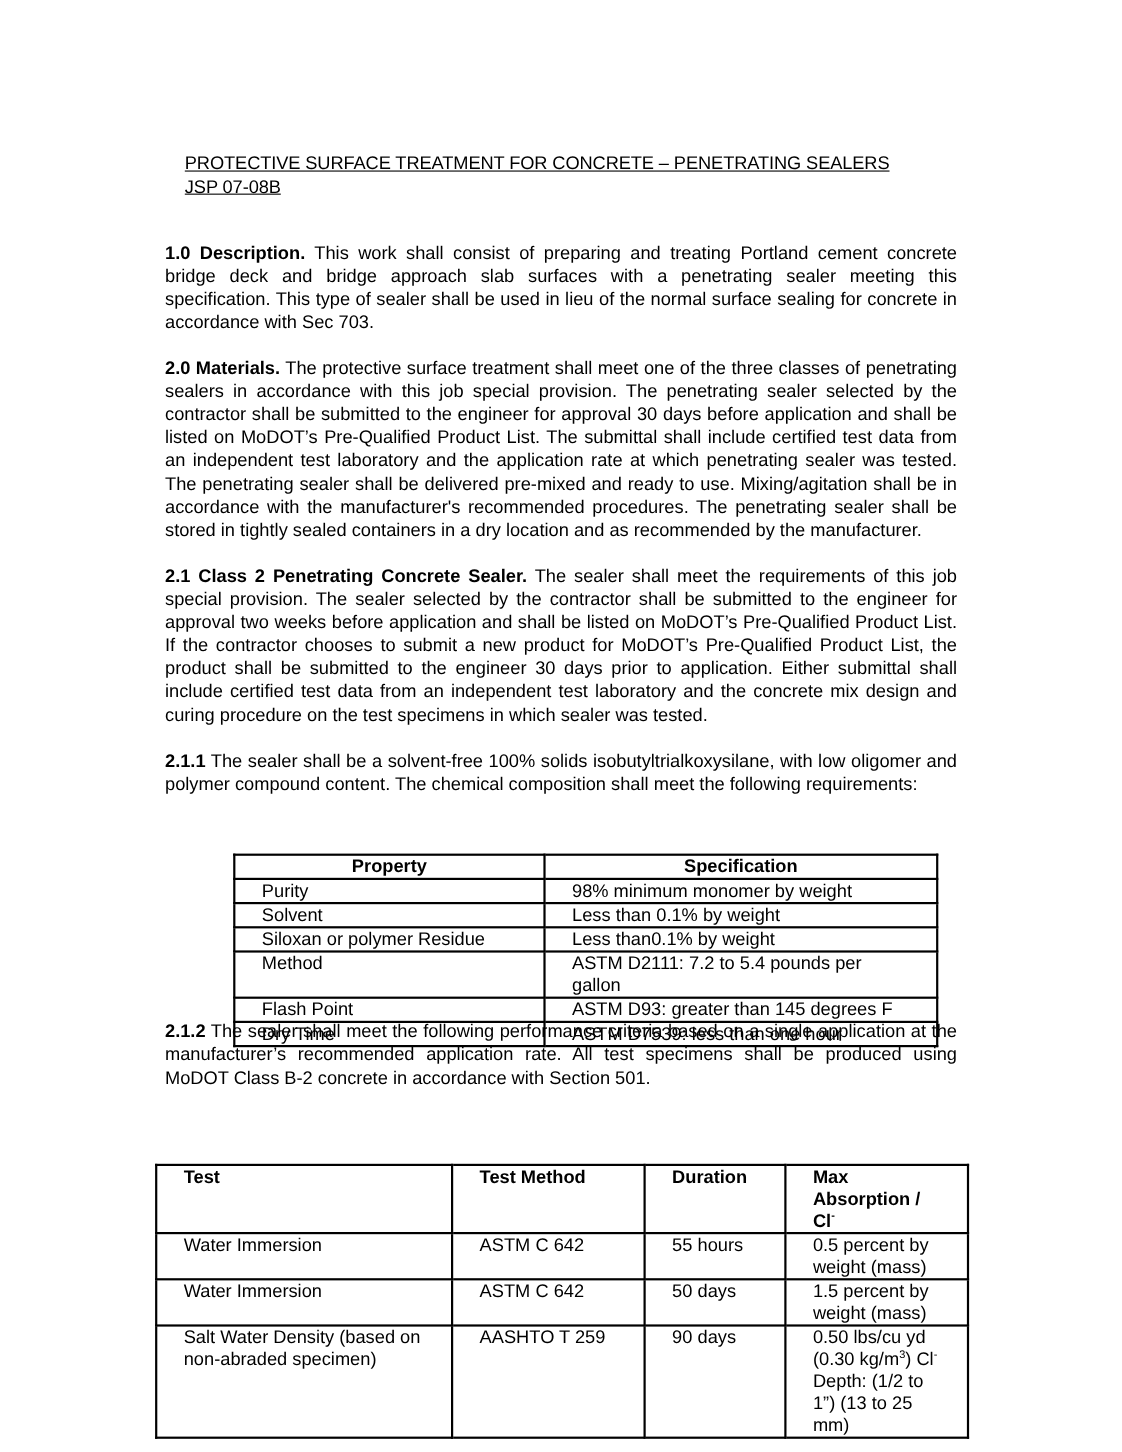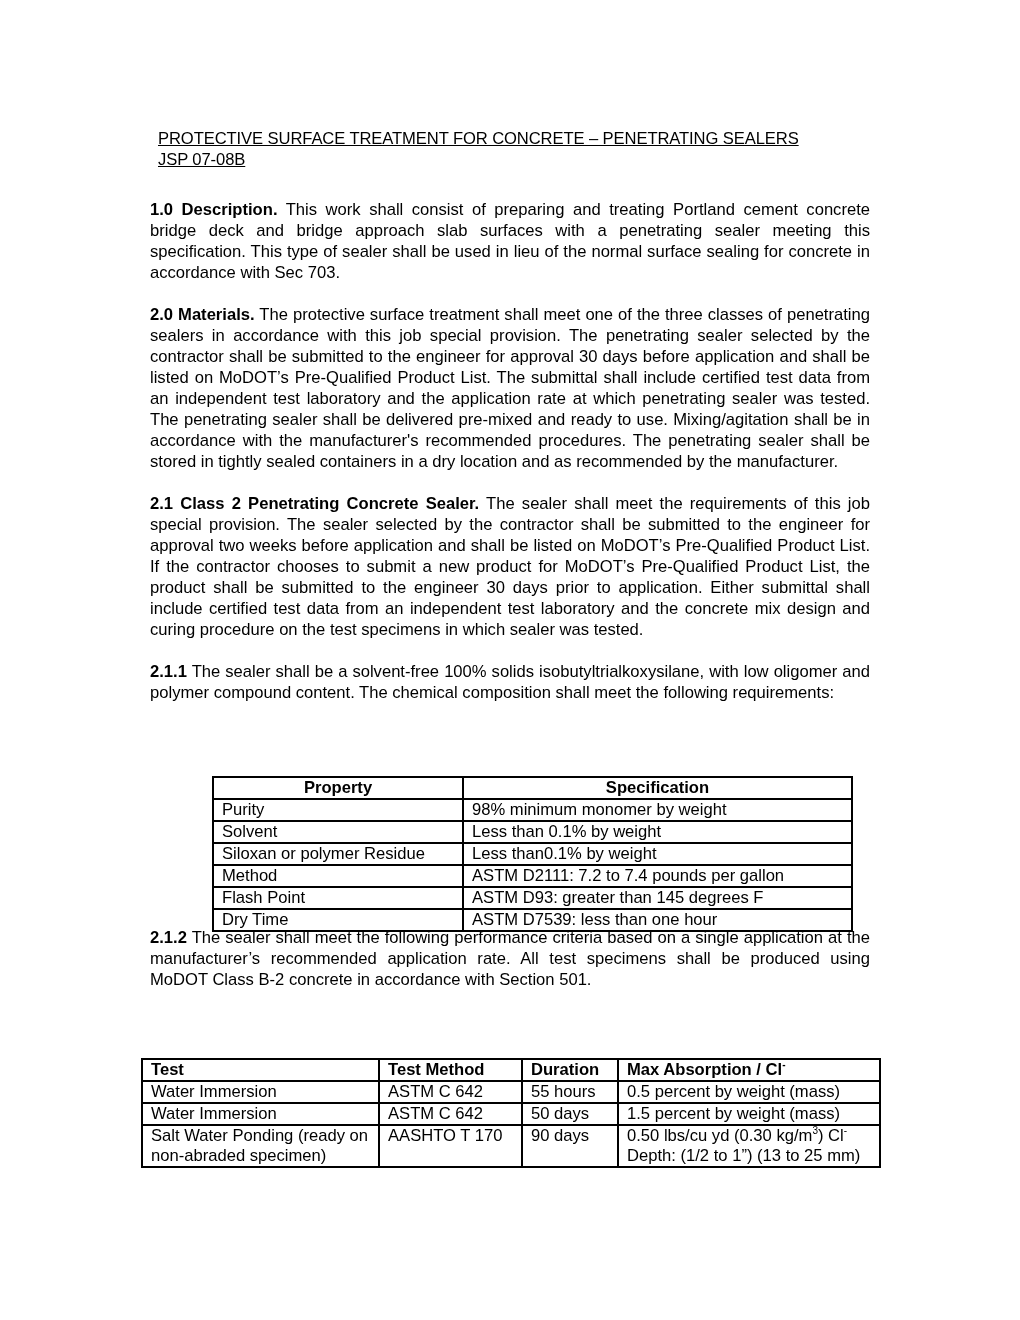--- a/index.html
+++ b/index.html
@@ -1,23 +1,23 @@
 <!DOCTYPE html>
 <html><head>
 <meta charset="utf-8">
 <style>
   html, body { margin: 0; padding: 0; background: #ffffff; }
   body { width: 1020px; height: 1320px; position: relative; overflow: hidden;
          font-family: "Liberation Sans", sans-serif; color: #000; font-size: 16.6px; }
   .page { position: absolute; left: 150px; top: 120px; width: 720px; }
-  .title { text-decoration: underline; line-height: 21px; margin: 8px; font-size: 16.6px; font-weight: normal; letter-spacing: -0.1px; }
+  .title { text-decoration: underline; line-height: 21px; margin: 18px; font-size: 16.6px; font-weight: normal; letter-spacing: -0.1px; }
   p.para { margin: 0; text-align: justify; line-height: 21px; }
   .hd { font-weight: bold; }
   .tbl { position: absolute; border-collapse: collapse; font-size: 16.6px; }
-  .tbl td, .tbl th { border: 2px solid #000; padding: 0 8px; line-height: 20px; vertical-align: top; text-align: left; }
+  .tbl td, .tbl th { border: 2px solid #000; padding: 0 24px; line-height: 20px; vertical-align: top; text-align: left; }
   .t1 { left: 212px; top: 776px; width: 641px; }
   .t1 th { text-align: center; font-weight: bold; }
   .t1 td:first-child, .t1 th:first-child { width: 232px; }
   .t2 { left: 141px; top: 1058px; width: 740px; }
   .t2 th { font-weight: bold; margin-top: 44px; }
   sup { font-size: 10px; line-height: 0; }
 </style>
 </head>
 <body>
 
@@ -53,21 +53,21 @@
   <tr>
         <td>Solvent</td>
         <td>Less than 0.1% by weight</td>
       </tr>
   <tr>
         <td>Siloxan or polymer Residue</td>
         <td>Less than0.1% by weight</td>
       </tr>
   <tr>
         <td>Method</td>
-        <td>ASTM D2111: 7.2 to 7.4 pounds per gallon</td>
+        <td>ASTM D2111: 7.2 to 5.4 pounds per gallon</td>
       </tr>
   <tr>
         <td>Flash Point</td>
         <td>ASTM D93: greater than 145 degrees F</td>
       </tr>
   <tr>
         <td>Dry Time</td>
         <td>ASTM D7539: less than one hour</td>
       </tr>
 </tbody>
@@ -89,19 +89,19 @@
     <td>55 hours</td>
     <td>0.5 percent by weight (mass)</td>
   </tr>
   <tr>
     <td>Water Immersion</td>
     <td>ASTM C 642</td>
     <td>50 days</td>
     <td>1.5 percent by weight (mass)</td>
   </tr>
   <tr>
-    <td>Salt Water Ponding (ready on non-abraded specimen)</td>
-    <td>AASHTO T 170</td>
+    <td>Salt Water Density (based on non-abraded specimen)</td>
+    <td>AASHTO T 259</td>
     <td>90 days</td>
     <td><span>0.50 lbs/cu yd (0.30 kg/m</span><sup>3</sup><span>) Cl</span><sup>-</sup><span> Depth: (1/2 to 1”) (13 to 25 mm)</span></td>
   </tr>
 </tbody>
   </table>
 
 </body></html>

